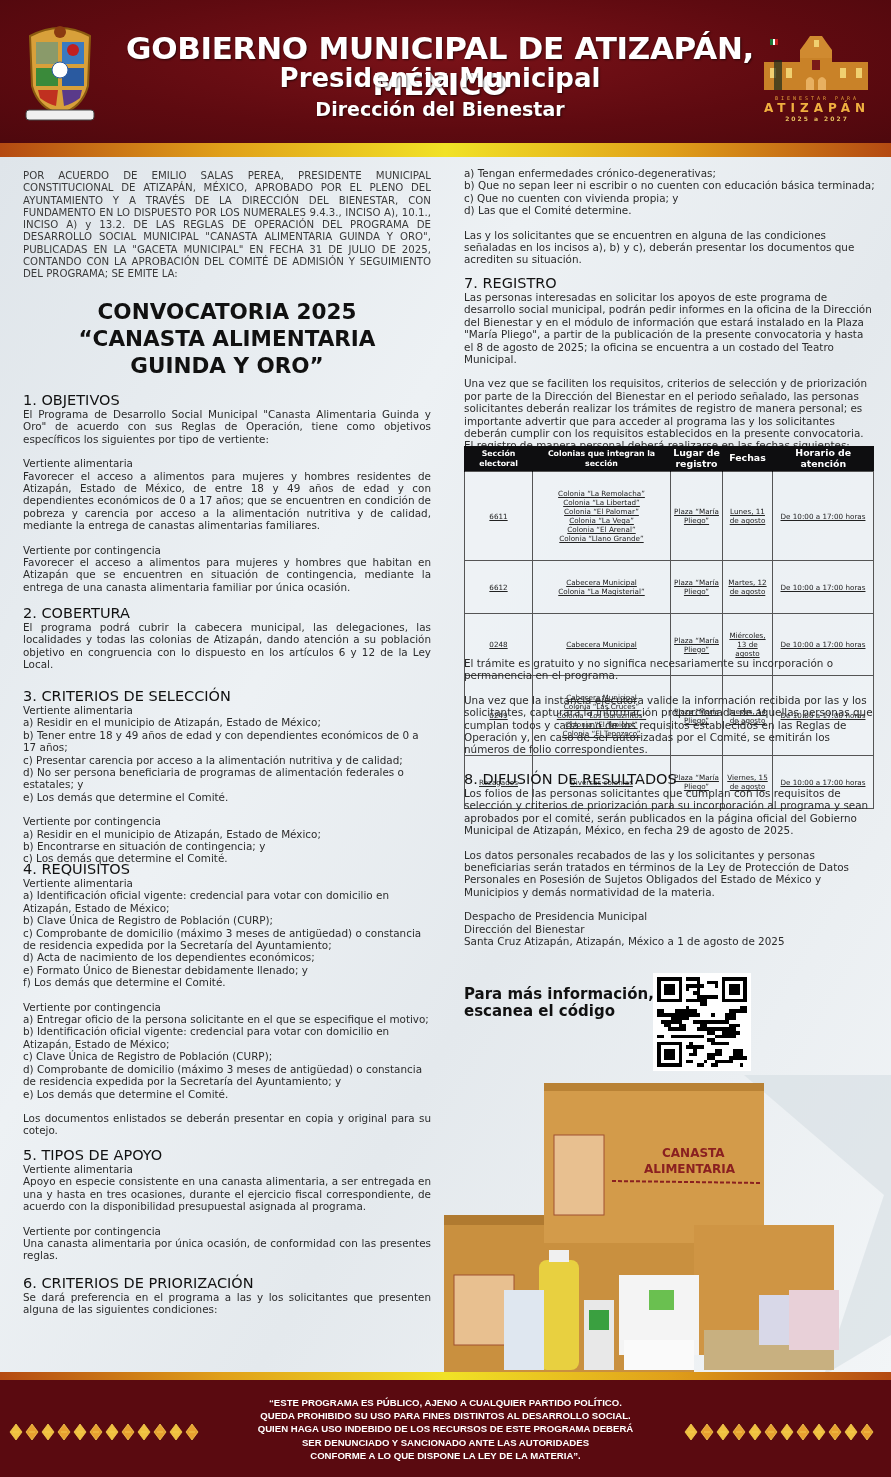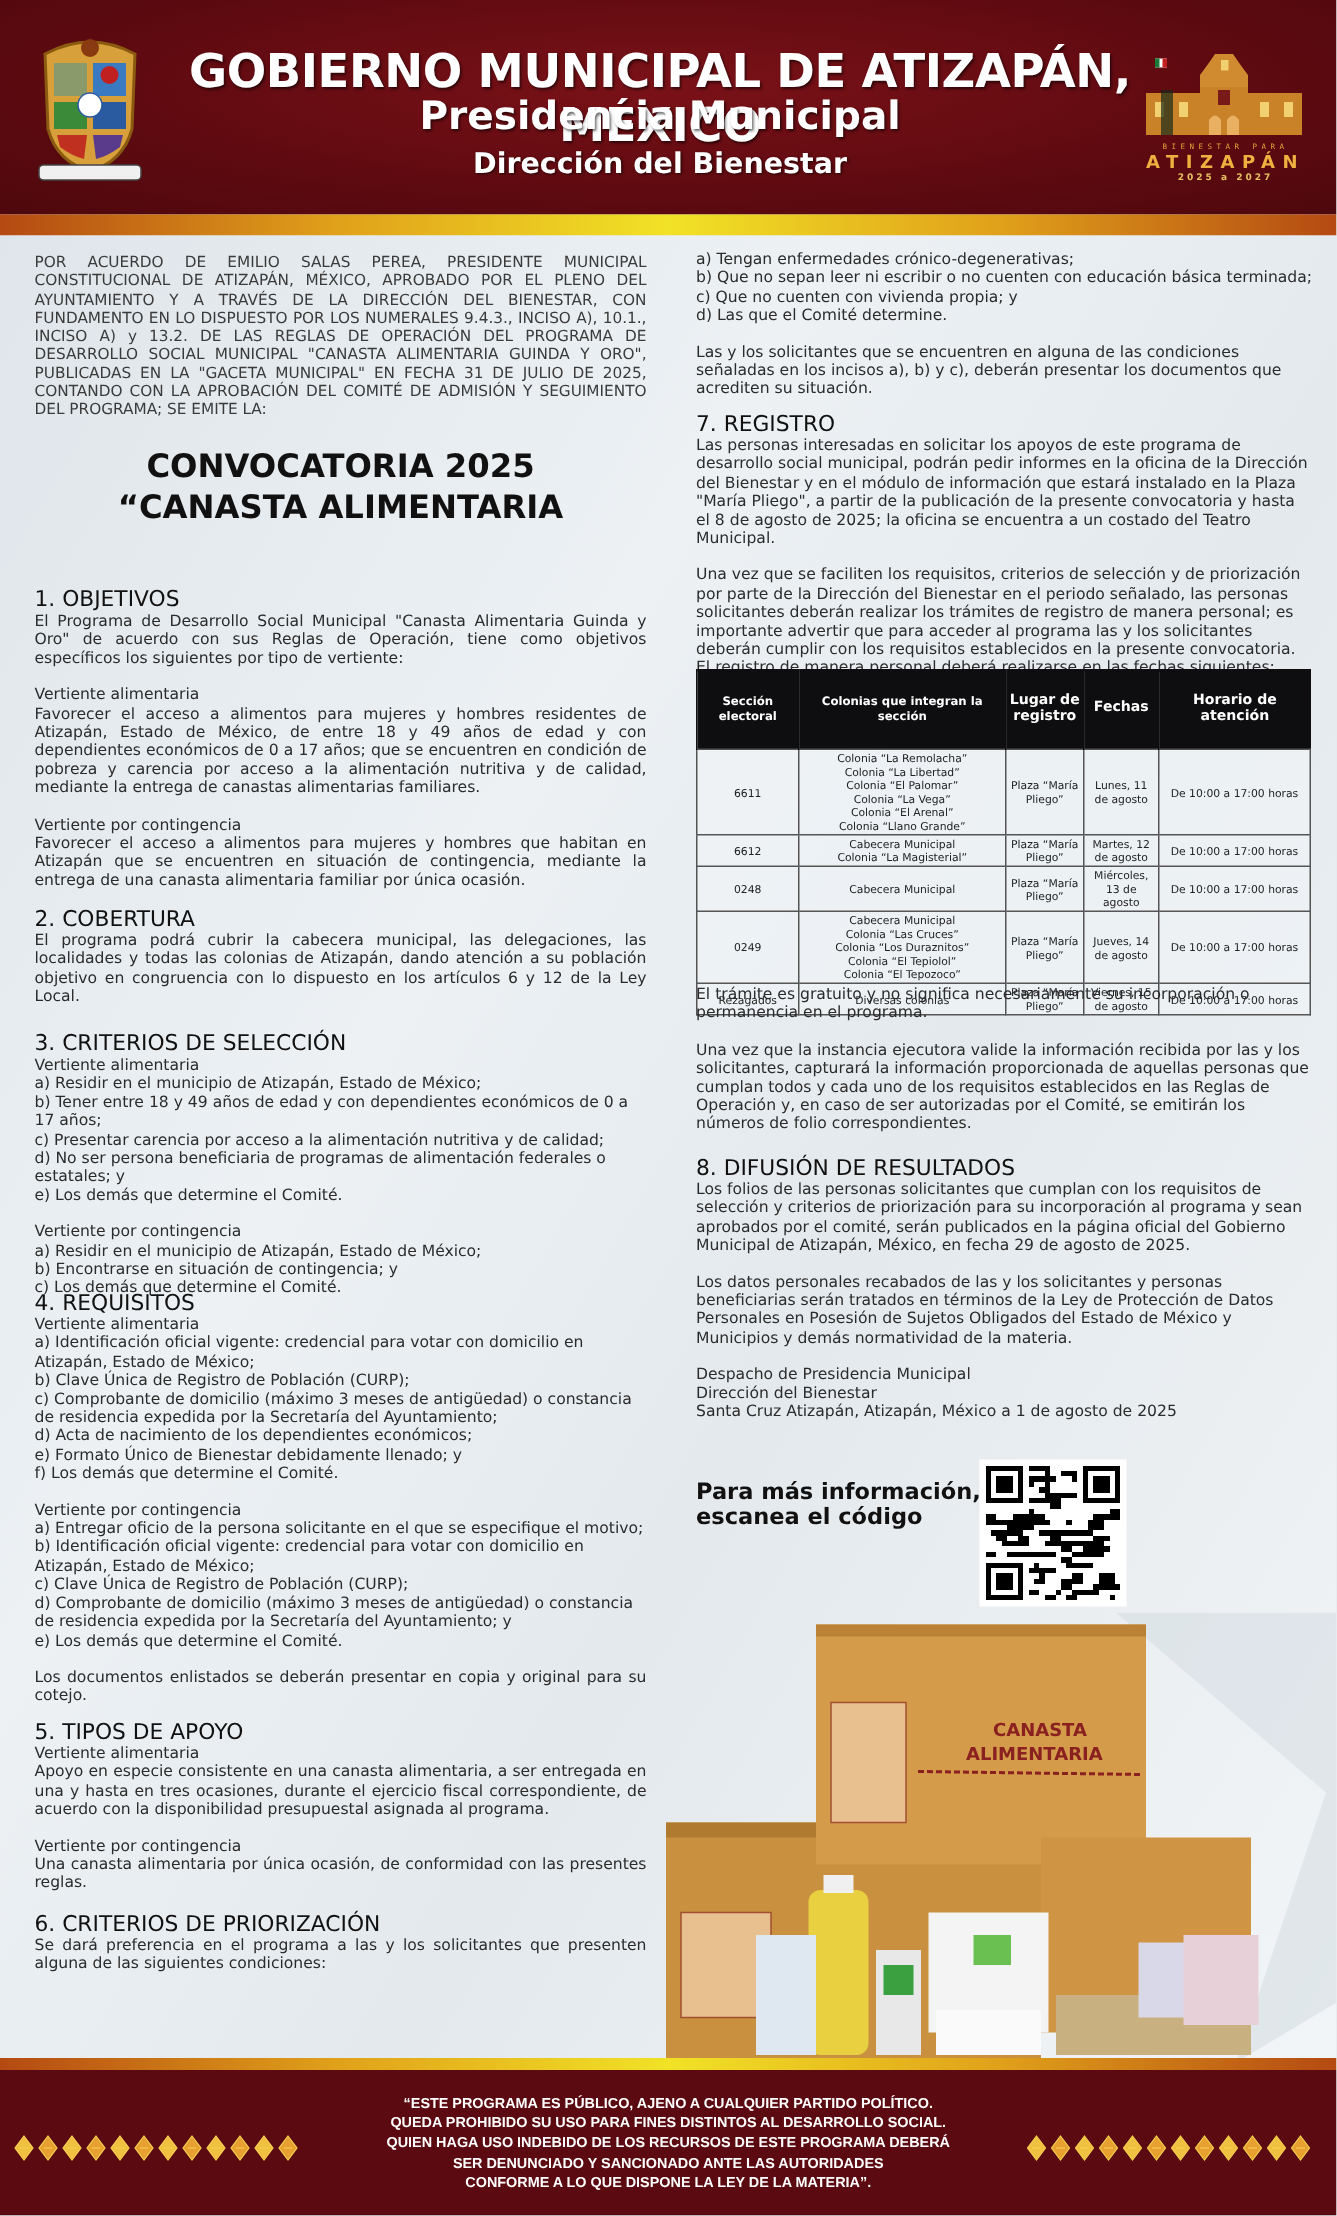--- a/index.html
+++ b/index.html
@@ -55,28 +55,28 @@
   .p { text-align: justify; }
   .gap { height: 12px; }
   .block { position: absolute; }
 
   
   table.reg {
     position: absolute; left: 464px; top: 446px; width: 410px;
     border-collapse: collapse; font-size: 7.2px; line-height: 9px;
   }
   table.reg th {
-    background: #0e0e10; color: #fff; font-weight: bold; padding: 16px 2px;
+    background: #0e0e10; color: #fff; font-weight: bold; padding: 2px 2px;
     text-align: center; font-size: 7.8px; line-height: 10px;
     border-left: 1px solid #0e0e10;
   }
   table.reg th.big { font-size: 9.4px; line-height: 10.5px; }
   table.reg td {
-    border: 1px solid #555; text-align: center; padding: 1px 2px; color: #222;
-    background: rgba(240,244,247,0.7); vertical-align: middle;
+    border: 1px solid #555; text-align: center; padding: 17px 2px; color: #222;
+    background: rgba(240,244,247,0.7); vertical-align: middle; text-decoration: underline;
   }
   
   .qr-text { position: absolute; left: 464px; top: 986px; width: 190px; font-weight: bold; font-size: 15px; line-height: 17px; color: #111; }
   .qr { position: absolute; left: 653px; top: 973px; width: 98px; height: 98px; background: #fff; padding: 4px; }
 
   
   .photo { position: absolute; left: 444px; top: 1075px; width: 447px; height: 300px; }
 
   
   .footer-band {
@@ -139,20 +139,21 @@
 </div>
 <div class="header-band"></div>
 
 <div class="content"></div>
 
 <div class="intro">POR ACUERDO DE EMILIO SALAS PEREA, PRESIDENTE MUNICIPAL CONSTITUCIONAL DE ATIZAPÁN, MÉXICO, APROBADO POR EL PLENO DEL AYUNTAMIENTO Y A TRAVÉS DE LA DIRECCIÓN DEL BIENESTAR, CON FUNDAMENTO EN LO DISPUESTO POR LOS NUMERALES 9.4.3., INCISO A), 10.1., INCISO A) y 13.2. DE LAS REGLAS DE OPERACIÓN DEL PROGRAMA DE DESARROLLO SOCIAL MUNICIPAL "CANASTA ALIMENTARIA GUINDA Y ORO", PUBLICADAS EN LA "GACETA MUNICIPAL" EN FECHA 31 DE JULIO DE 2025, CONTANDO CON LA APROBACIÓN DEL COMITÉ DE ADMISIÓN Y SEGUIMIENTO DEL PROGRAMA; SE EMITE LA:</div>
 
 <div class="conv-title">
   <div>CONVOCATORIA 2025</div>
   <div>“CANASTA ALIMENTARIA</div>
+  <div>GUINDA Y ORO”</div>
 </div>
 
 <div class="col col-left block" style="top:392px;">
   <div class="sec-h">1. OBJETIVOS</div>
   <div class="p">El Programa de Desarrollo Social Municipal "Canasta Alimentaria Guinda y Oro" de acuerdo con sus Reglas de Operación, tiene como objetivos específicos los siguientes por tipo de vertiente:</div>
   <div class="gap"></div>
   <div>Vertiente alimentaria</div>
   <div class="p">Favorecer el acceso a alimentos para mujeres y hombres residentes de Atizapán, Estado de México, de entre 18 y 49 años de edad y con dependientes económicos de 0 a 17 años; que se encuentren en condición de pobreza y carencia por acceso a la alimentación nutritiva y de calidad, mediante la entrega de canastas alimentarias familiares.</div>
   <div class="gap"></div>
   <div>Vertiente por contingencia</div>

